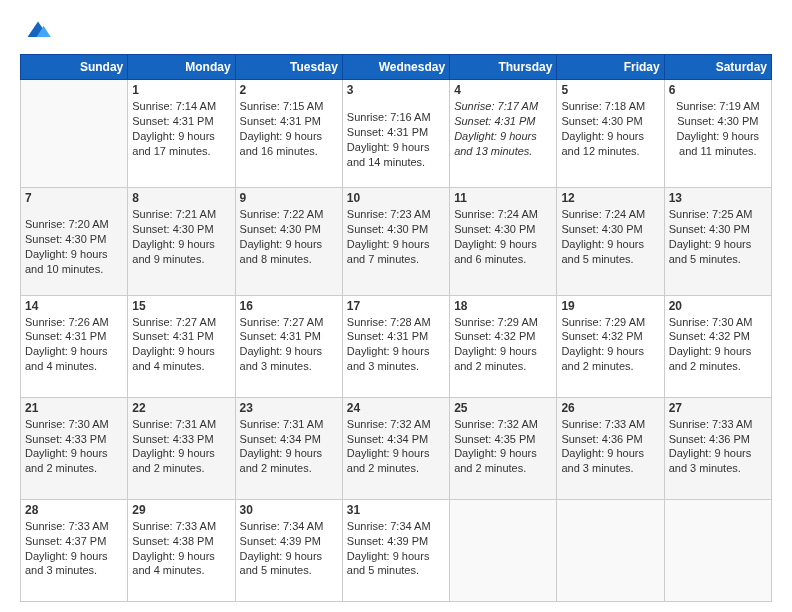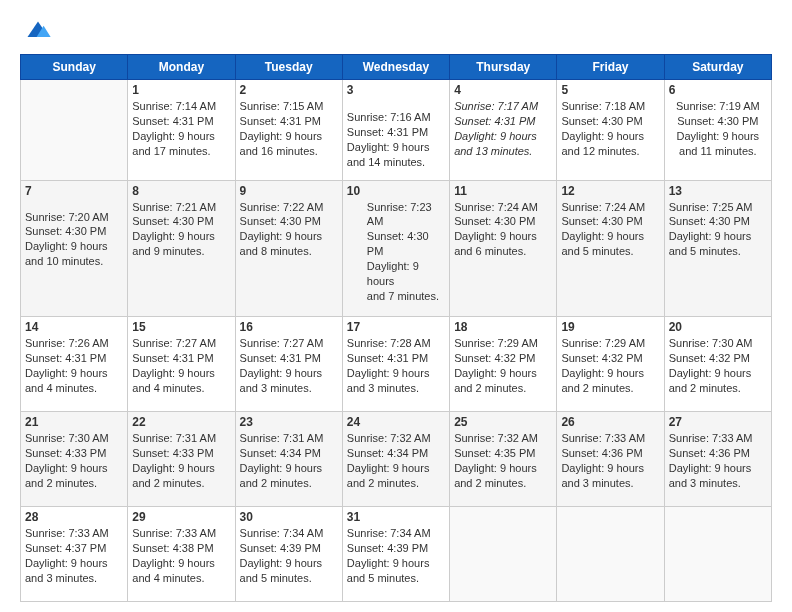--- a/index.html
+++ b/index.html
@@ -64,21 +64,21 @@
       width: 100%;
       border-collapse: collapse;
       flex: 1;
     }
     .calendar thead tr th {
       background: #1565c0;
       color: #fff;
       font-size: 12px;
       font-weight: bold;
       padding: 5px 4px;
-      text-align: center;
+      text-align: right;
       border: 1px solid #0d47a1;
     }
     .calendar tbody tr td {
       border: 1px solid #ccc;
       vertical-align: top;
       padding: 3px 4px;
       font-size: 10px;
       color: #333;
       width: calc(100% / 7);
       height: 88px;
@@ -195,21 +195,21 @@
           </td>
           <td>
             <span class="day-num">9</span>
             <div class="day-info" style="white-space: pre-line;">Sunrise: 7:22 AM
 Sunset: 4:30 PM
 Daylight: 9 hours
 and 8 minutes.</div>
           </td>
           <td>
             <span class="day-num">10</span>
-            <div class="day-info" style="white-space: pre-line; margin-left: 20px;">Sunrise: 7:23 AM
+            <div class="day-info" style="white-space: pre-line;">Sunrise: 7:23 AM
 Sunset: 4:30 PM
 Daylight: 9 hours
 and 7 minutes.</div>
           </td>
           <td>
             <span class="day-num">11</span>
             <div class="day-info" style="white-space: pre-line;">Sunrise: 7:24 AM
 Sunset: 4:30 PM
 Daylight: 9 hours
 and 6 minutes.</div>

